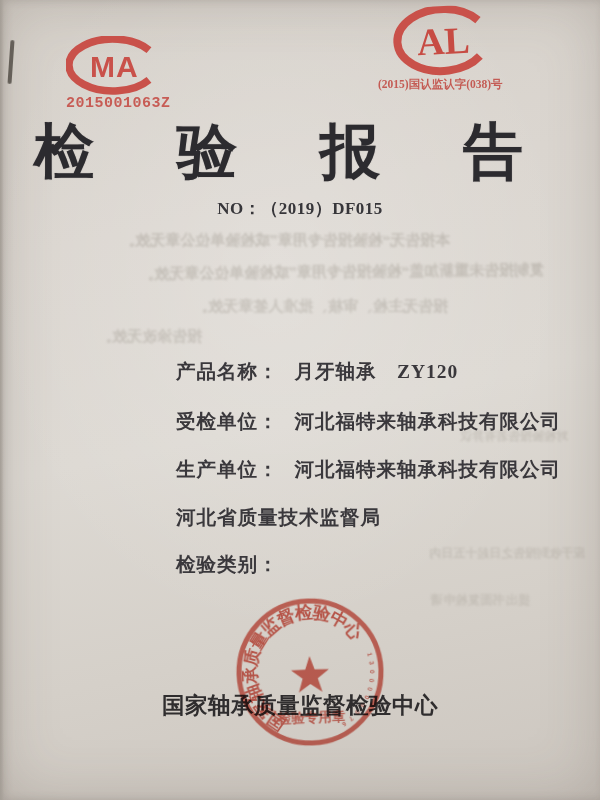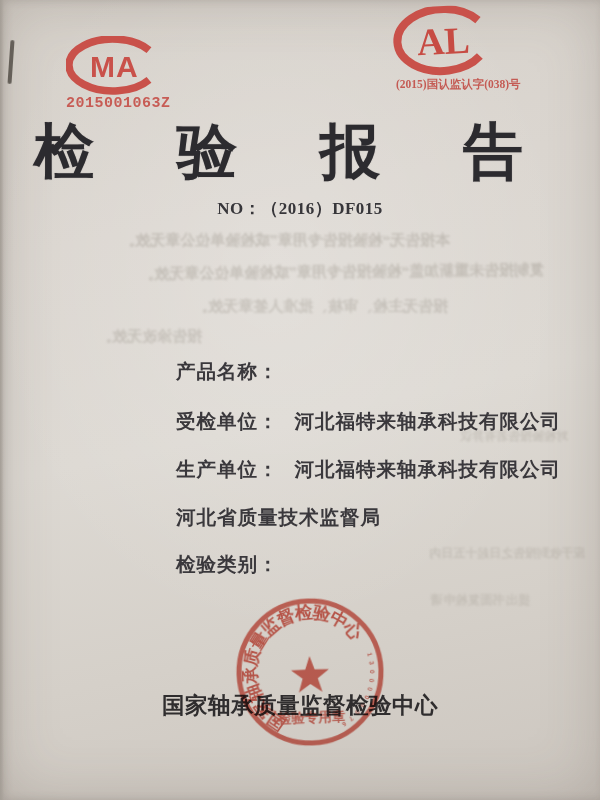--- a/index.html
+++ b/index.html
@@ -13,21 +13,21 @@
     box-shadow:inset 0 0 60px rgba(85,75,65,.22), inset 4px 0 10px rgba(70,62,55,.18);
   }
   .edge-strip{position:absolute;left:0;top:0;width:4px;height:800px;background:linear-gradient(90deg,#a49e96,rgba(164,158,150,0));}
   .staple{position:absolute;left:9px;top:40px;width:4px;height:44px;background:#4c4740;border-radius:2px;transform:rotate(4deg);filter:blur(.6px);opacity:.8;}
 
   
   .cma{position:absolute;left:66px;top:36px;width:96px;height:60px;}
   .cma-num{position:absolute;left:66px;top:95px;width:110px;font-family:Liberation Mono, monospace;
     font-size:15px;font-weight:bold;color:#c6524b;letter-spacing:.5px;opacity:.92;}
   .cal{position:absolute;left:392px;top:6px;width:102px;height:70px;transform:rotate(-3deg);}
-  .cal-num{position:absolute;left:396px;top:77px;width:150px;font-size:11.5px;font-weight:bold;color:#c24e47;
+  .cal-num{position:absolute;left:378px;top:77px;width:150px;font-size:11.5px;font-weight:bold;color:#c24e47;
     letter-spacing:0px;opacity:.9;}
 
   .title{position:absolute;left:0;top:112px;width:600px;font-size:60px;font-weight:bold;
     color:#2c2b2f;letter-spacing:34px;padding-left:34px;box-sizing:border-box;white-space:nowrap;
     text-shadow:0 0 1px rgba(44,43,47,.4);}
   .report-no{position:absolute;left:0;top:197px;width:600px;text-align:center;font-size:17px;font-weight:bold;
     color:#37363a;letter-spacing:.5px;}
 
   
   .bleed{position:absolute;color:#847d72;transform:scaleX(-1);filter:blur(.8px);white-space:nowrap;
@@ -57,32 +57,33 @@
   </svg>
   <div class="cma-num">2015001063Z</div>
 
   <svg class="cal" viewBox="0 0 102 70">
     <path class="logo-stroke" stroke-width="8" stroke="#c74b43" d="M 87.0,52.0 A 45,31 0 1 1 87.0,16.0"></path>
     <text x="25" y="48" font-family="Liberation Serif, DejaVu Serif, serif" font-size="38" font-weight="bold" fill="#c74b43">AL</text>
   </svg>
   <div class="cal-num">(2015)国认监认字(038)号</div>
 
   <div class="title">检 验 报 告</div>
-  <div class="report-no">NO：（2016）DF015</div>
+  <div class="report-no">NO：（2019）DF015</div>
 
   <div class="bleed" style="left:88px;top:231px;width:362px;font-size:15px;opacity:.30;">本报告无“检验报告专用章”或检验单位公章无效。</div>
   <div class="bleed" style="left:64px;top:263px;width:480px;font-size:15px;opacity:.30;transform:scaleX(-1) rotate(.6deg);">复制报告未重新加盖“检验报告专用章”或检验单位公章无效。</div>
   <div class="bleed" style="left:148px;top:297px;width:300px;font-size:15px;opacity:.28;">报告无主检、审核、批准人签章无效。</div>
   <div class="bleed" style="left:52px;top:327px;width:150px;font-size:15px;opacity:.28;">报告涂改无效。</div>
   <div class="bleed" style="left:398px;top:428px;width:170px;font-size:12px;opacity:.22;">对检验报告若有异议</div>
   <div class="bleed" style="left:410px;top:545px;width:175px;font-size:12px;opacity:.22;">应于收到报告之日起十五日内</div>
   <div class="bleed" style="left:330px;top:592px;width:200px;font-size:12.5px;opacity:.20;">提出书面复检申请</div>
 
   <div class="field" style="top:358px;">
     <span class="lbl">产品名称：</span>
+    <span class="val">月牙轴承　ZY120</span>
   </div>
   <div class="field" style="top:408px;">
     <span class="lbl">受检单位：</span>
     <span class="val">河北福特来轴承科技有限公司</span>
   </div>
   <div class="field" style="top:456px;">
     <span class="lbl">生产单位：</span>
     <span class="val">河北福特来轴承科技有限公司</span>
   </div>
   <div class="field" style="top:504px;">

